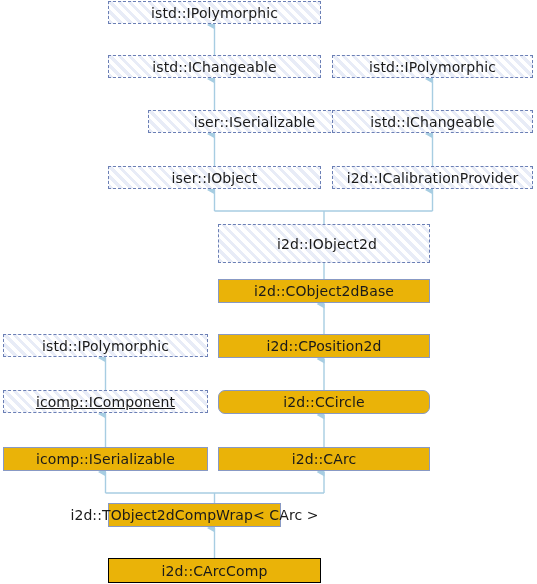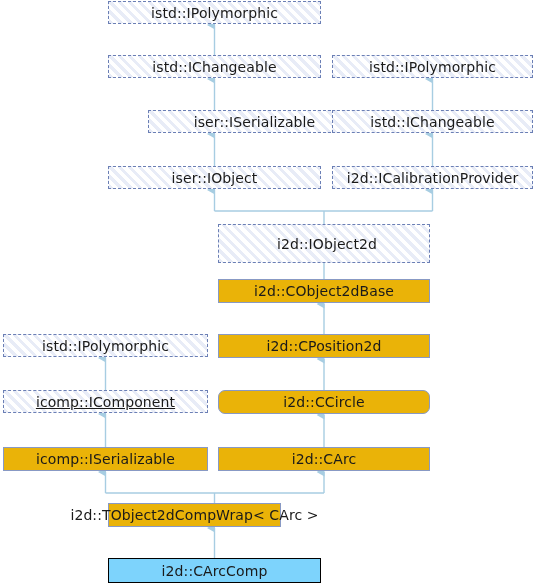--- a/index.html
+++ b/index.html
@@ -32,21 +32,21 @@
         #ffffff 3px, #ffffff 7px);
   }
   
   .node.concrete{
     border:1px solid #8899c4;
     background:#eab308;
   }
   
   .node.current{
     border:1px solid #000000;
-    background:#7dd3fc;
+    background:#eab308;
   }
   .node .label{
     position:relative;
     z-index:2;
     padding:0 2px;
   }
 </style>
 </head>
 <body>
 

